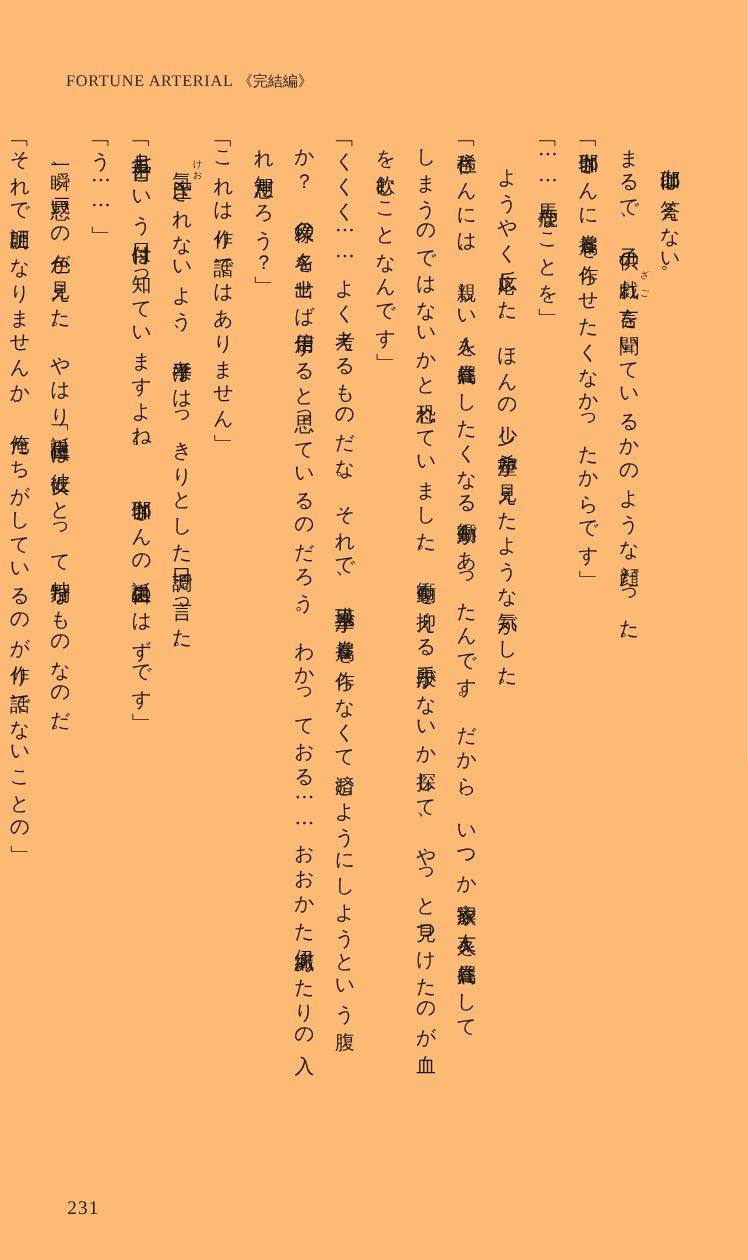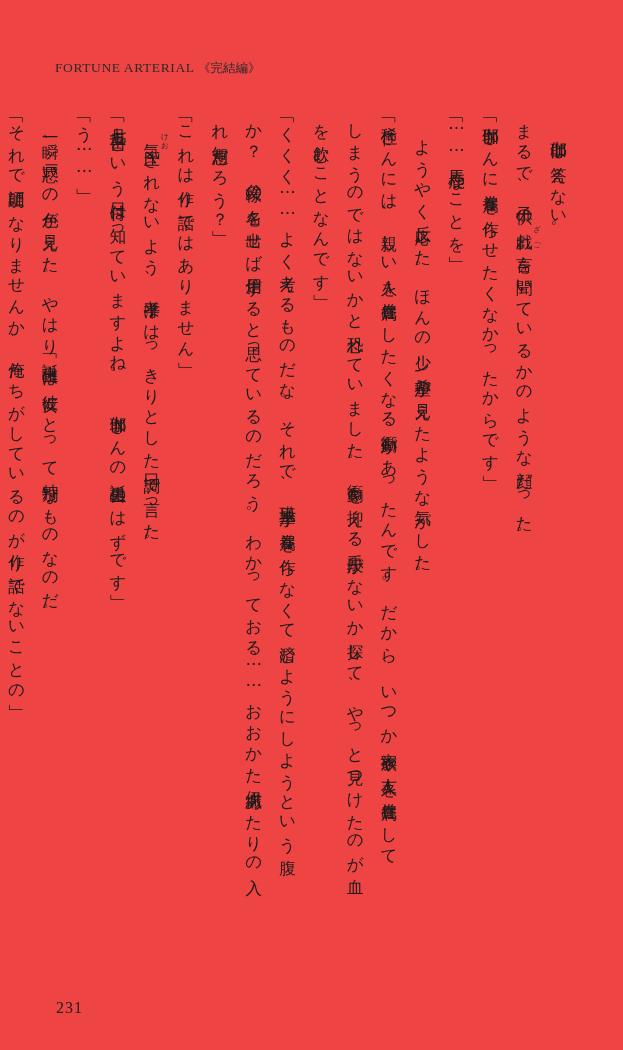--- a/index.html
+++ b/index.html
@@ -12,21 +12,21 @@
     height: 1050px;
     position: relative;
     font-family: "Liberation Serif", "DejaVu Serif", serif;
     color: #1a1a1a;
     overflow: hidden;
   }
 
   .page {
     position: absolute;
     inset: 0;
-    background: #ef4444;
+    background: #fdba74;
   }
 
   
   .header {
     position: absolute;
     top: 60px;
     left: 55px;
     font-size: 13.5px;
     letter-spacing: 0.6px;
     color: #2b2b2b;

